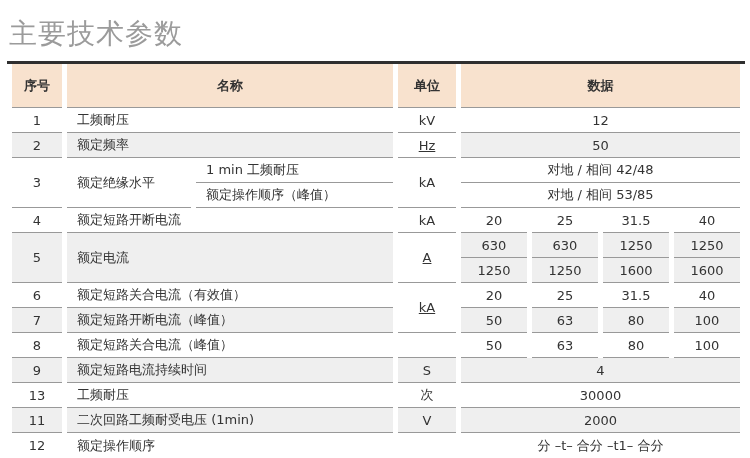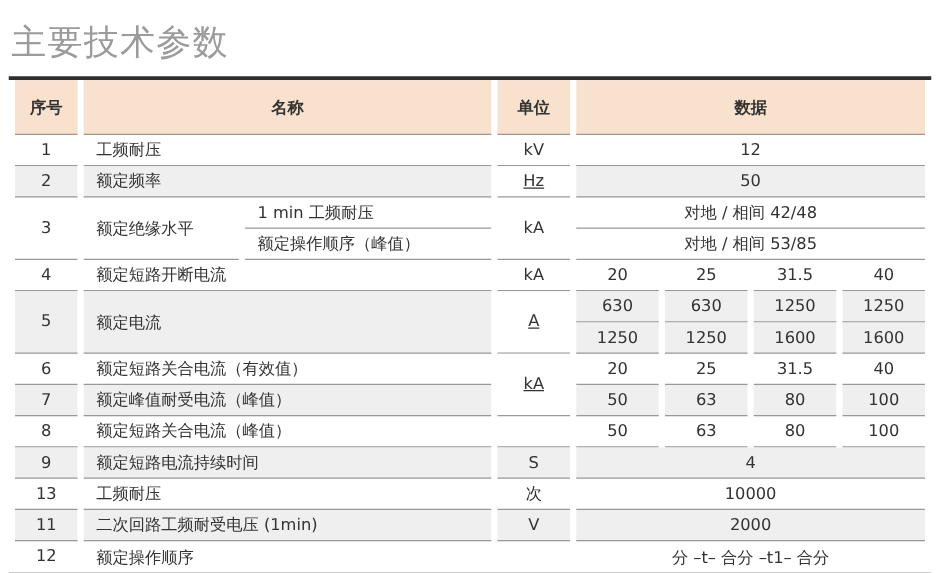--- a/index.html
+++ b/index.html
@@ -132,21 +132,21 @@
       <td class="c-no">6</td>
       <td colspan="2" class="c-name">额定短路关合电流（有效值）</td>
       <td rowspan="2" class="c-unit cell-white">kA</td>
       <td class="c-val">20</td>
       <td class="c-val">25</td>
       <td class="c-val">31.5</td>
       <td class="c-val">40</td>
     </tr>
     <tr class="stripe">
       <td class="c-no">7</td>
-      <td colspan="2" class="c-name">额定峰值耐受电流（峰值）</td>
+      <td colspan="2" class="c-name">额定短路开断电流（峰值）</td>
       <td class="c-val">50</td>
       <td class="c-val">63</td>
       <td class="c-val">80</td>
       <td class="c-val">100</td>
     </tr>
     <tr>
       <td class="c-no">8</td>
       <td colspan="2" class="c-name">额定短路关合电流（峰值）</td>
       <td class="c-unit"></td>
       <td class="c-val">50</td>
@@ -157,21 +157,21 @@
     <tr class="stripe">
       <td class="c-no">9</td>
       <td colspan="2" class="c-name">额定短路电流持续时间</td>
       <td class="c-unit">S</td>
       <td colspan="4" class="c-val">4</td>
     </tr>
     <tr>
       <td class="c-no">13</td>
       <td colspan="2" class="c-name">工频耐压</td>
       <td class="c-unit">次</td>
-      <td colspan="4" class="c-val">10000</td>
+      <td colspan="4" class="c-val">30000</td>
     </tr>
     <tr class="stripe">
       <td class="c-no">11</td>
       <td colspan="2" class="c-name">二次回路工频耐受电压 (1min)</td>
       <td class="c-unit">V</td>
       <td colspan="4" class="c-val">2000</td>
     </tr>
     <tr class="lastrow">
       <td class="c-no">12</td>
       <td colspan="2" class="c-name">额定操作顺序</td>

